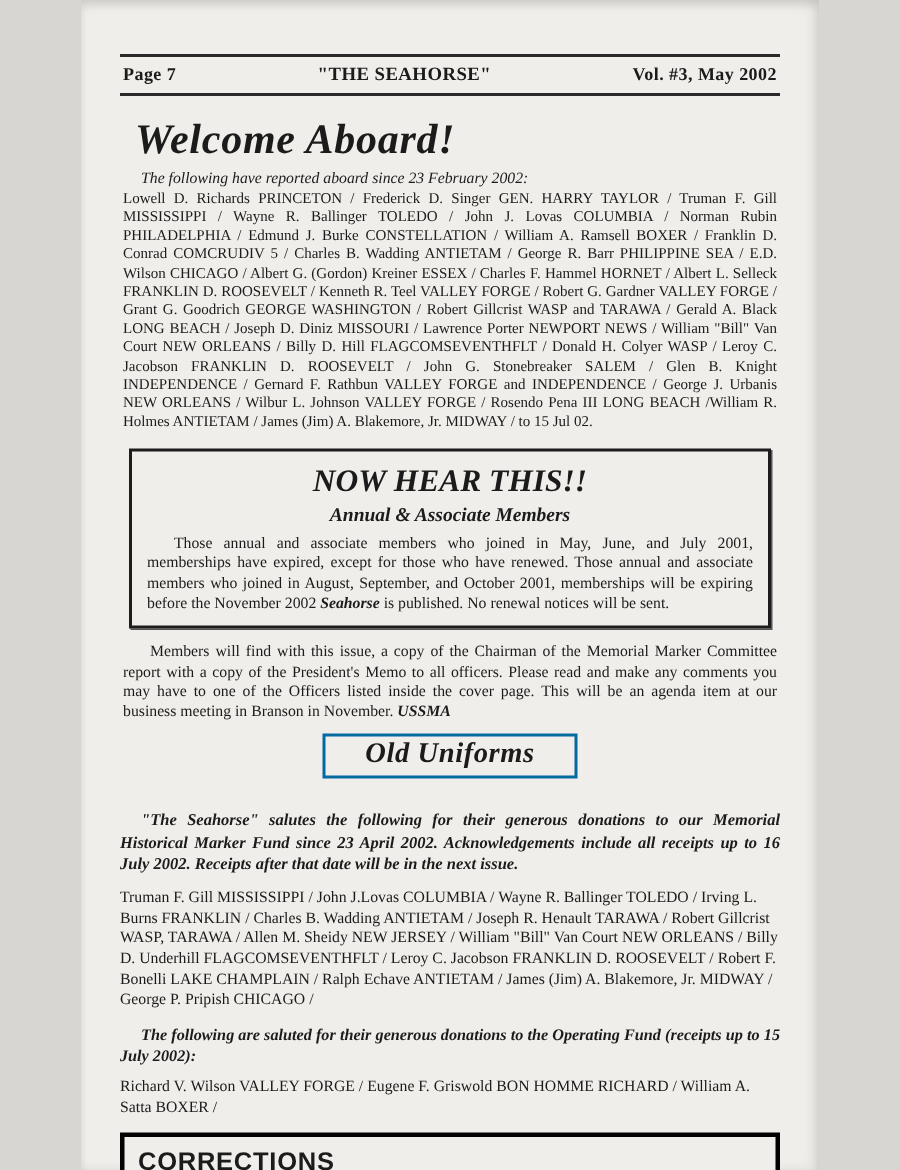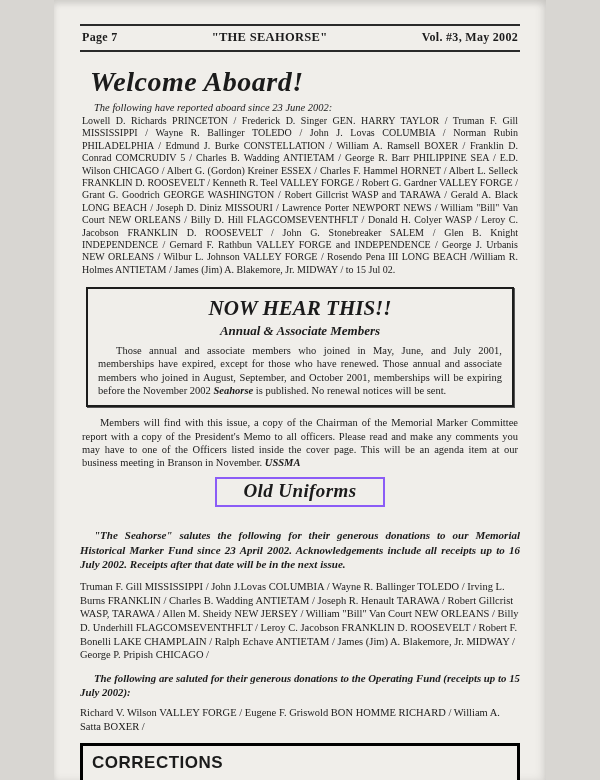--- a/index.html
+++ b/index.html
@@ -3,21 +3,21 @@
 <meta charset="utf-8">
 <style>
   * { margin: 0; padding: 0; box-sizing: border-box; }
   html, body { background: #d8d6d2; }
   body { font-family: "Liberation Serif", serif; color: #1b1b1b; }
   .page {
     position: relative;
     width: 492px; height: 780px;
     margin: 0 auto;
     background: #f0eeea;
-    padding: 24px 26px 10px 26px;
+    padding: 36px 26px 10px 26px;
     overflow: hidden;
     box-shadow: inset -4px 0 8px rgba(0,0,0,.08), inset 0 4px 6px rgba(0,0,0,.10);
   }
   
   .masthead {
     display: flex; justify-content: space-between; align-items: baseline;
     border-top: 2px solid #2a2a2a;
     border-bottom: 2px solid #2a2a2a;
     padding: 4px 2px 5px 2px;
     font-weight: bold; font-size: 12px; letter-spacing: .3px;
@@ -56,21 +56,21 @@
   .section-title {
     text-align: center; font-size: 19px; font-weight: bold; font-style: italic;
     margin: 6px 0 3px 0; letter-spacing: .4px;
   }
   .body-para {
     font-size: 10.5px; line-height: 1.26; text-align: justify; text-indent: 18px;
     margin: 0 2px;
   }
   .sig { font-weight: bold; font-style: italic; }
   .uniform-box {
-    border: 2px solid #8b5cf6;
+    border: 2px solid #0369a1;
     width: max-content; max-width: 90%;
     margin: 8px auto 5px auto;
     padding: 1px 26px 3px 26px;
   }
   .uniform-box .section-title { margin: 0; }
   
   .salute-title {
     font-size: 31px; font-weight: bold; font-style: italic;
     line-height: 1.18; margin: 2px 0 12px 0; letter-spacing: .3px;
   }
@@ -115,21 +115,21 @@
     <span>Page 7</span>
     <span class="mid">"THE SEAHORSE"</span>
     <span>Vol. #3, May 2002</span>
   </header>
 
   <div class="columns">
 
     <div class="col-left">
 
       <h1 class="welcome-title">Welcome Aboard!</h1>
-      <p class="welcome-intro">The following have reported aboard since 23 June 2002:</p>
+      <p class="welcome-intro">The following have reported aboard since 23 February 2002:</p>
       <p class="names-list">Lowell D. Richards PRINCETON / Frederick D. Singer GEN. HARRY TAYLOR / Truman F. Gill MISSISSIPPI / Wayne R. Ballinger TOLEDO / John J. Lovas COLUMBIA / Norman Rubin PHILADELPHIA / Edmund J. Burke CONSTELLATION / William A. Ramsell BOXER / Franklin D. Conrad COMCRUDIV 5 / Charles B. Wadding ANTIETAM / George R. Barr PHILIPPINE SEA / E.D. Wilson CHICAGO / Albert G. (Gordon) Kreiner ESSEX / Charles F. Hammel HORNET / Albert L. Selleck FRANKLIN D. ROOSEVELT / Kenneth R. Teel VALLEY FORGE / Robert G. Gardner VALLEY FORGE / Grant G. Goodrich GEORGE WASHINGTON / Robert Gillcrist WASP and TARAWA / Gerald A. Black LONG BEACH / Joseph D. Diniz MISSOURI / Lawrence Porter NEWPORT NEWS / William "Bill" Van Court NEW ORLEANS / Billy D. Hill FLAGCOMSEVENTHFLT / Donald H. Colyer WASP / Leroy C. Jacobson FRANKLIN D. ROOSEVELT / John G. Stonebreaker SALEM / Glen B. Knight INDEPENDENCE / Gernard F. Rathbun VALLEY FORGE and INDEPENDENCE / George J. Urbanis NEW ORLEANS / Wilbur L. Johnson VALLEY FORGE / Rosendo Pena III LONG BEACH /William R. Holmes ANTIETAM / James (Jim) A. Blakemore, Jr. MIDWAY / to 15 Jul 02.</p>
 
       <div class="hearbox">
         <div class="hear-title">NOW HEAR THIS!!</div>
         <div class="hear-sub2">Annual &amp; Associate Members</div>
         <p class="hear-body"><span>Those annual and associate members who joined in May, June, and July 2001, memberships have expired, except for those who have renewed. Those annual and associate members who joined in August, September, and October 2001, memberships will be expiring before the November 2002 </span><b class="italic">Seahorse</b><span> is published. No renewal notices will be sent.</span></p>
       </div>
 
       <p class="body-para"><span>Members will find with this issue, a copy of the Chairman of the Memorial Marker Committee report with a copy of the President's Memo to all officers. Please read and make any comments you may have to one of the Officers listed inside the cover page. This will be an agenda item at our business meeting in Branson in November. </span><span class="sig">USSMA</span></p>
 

